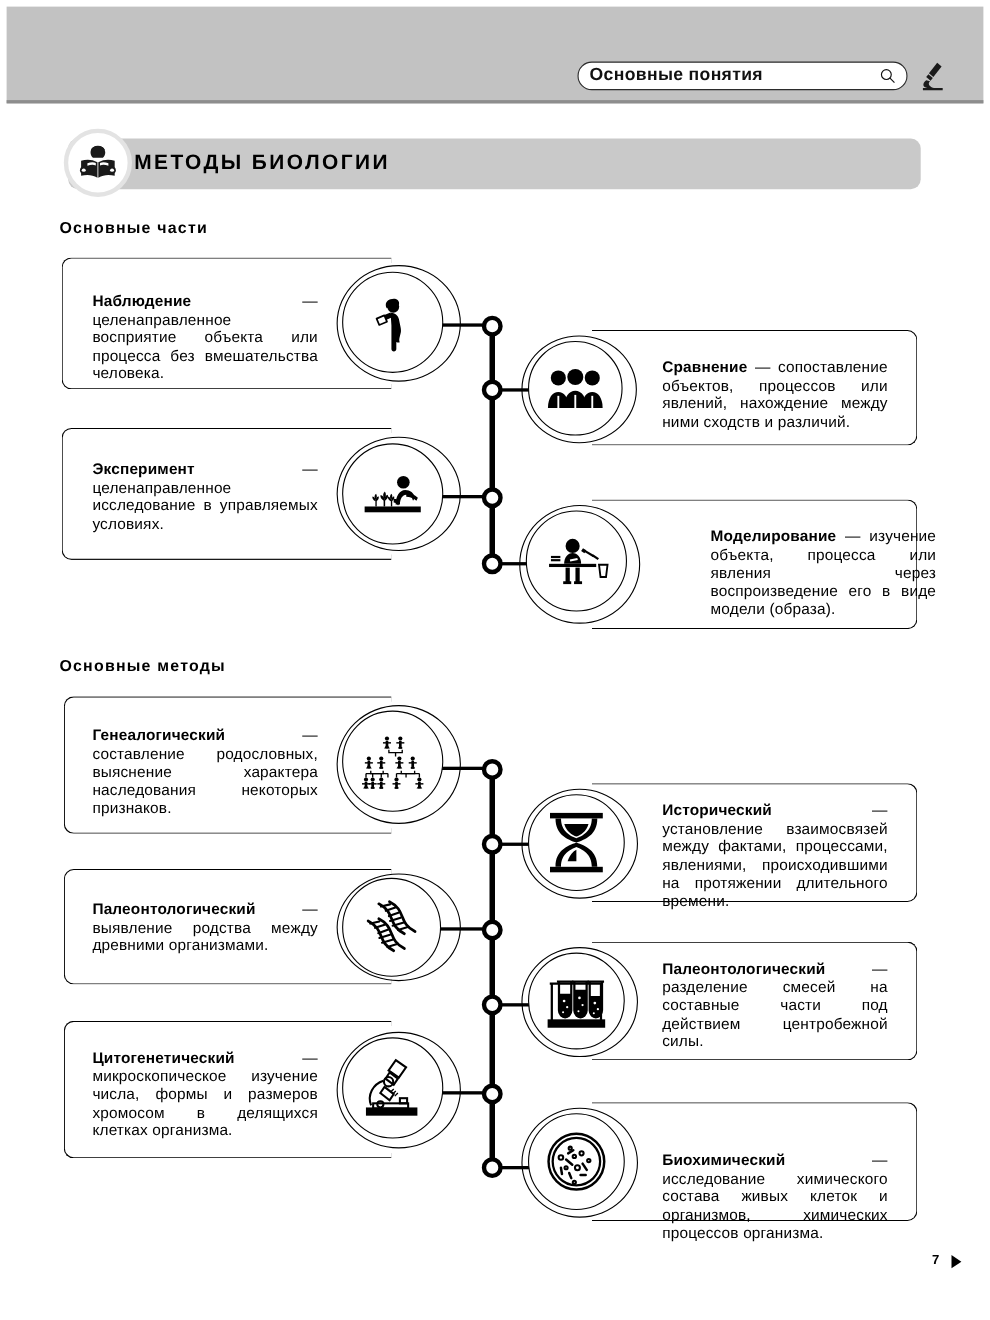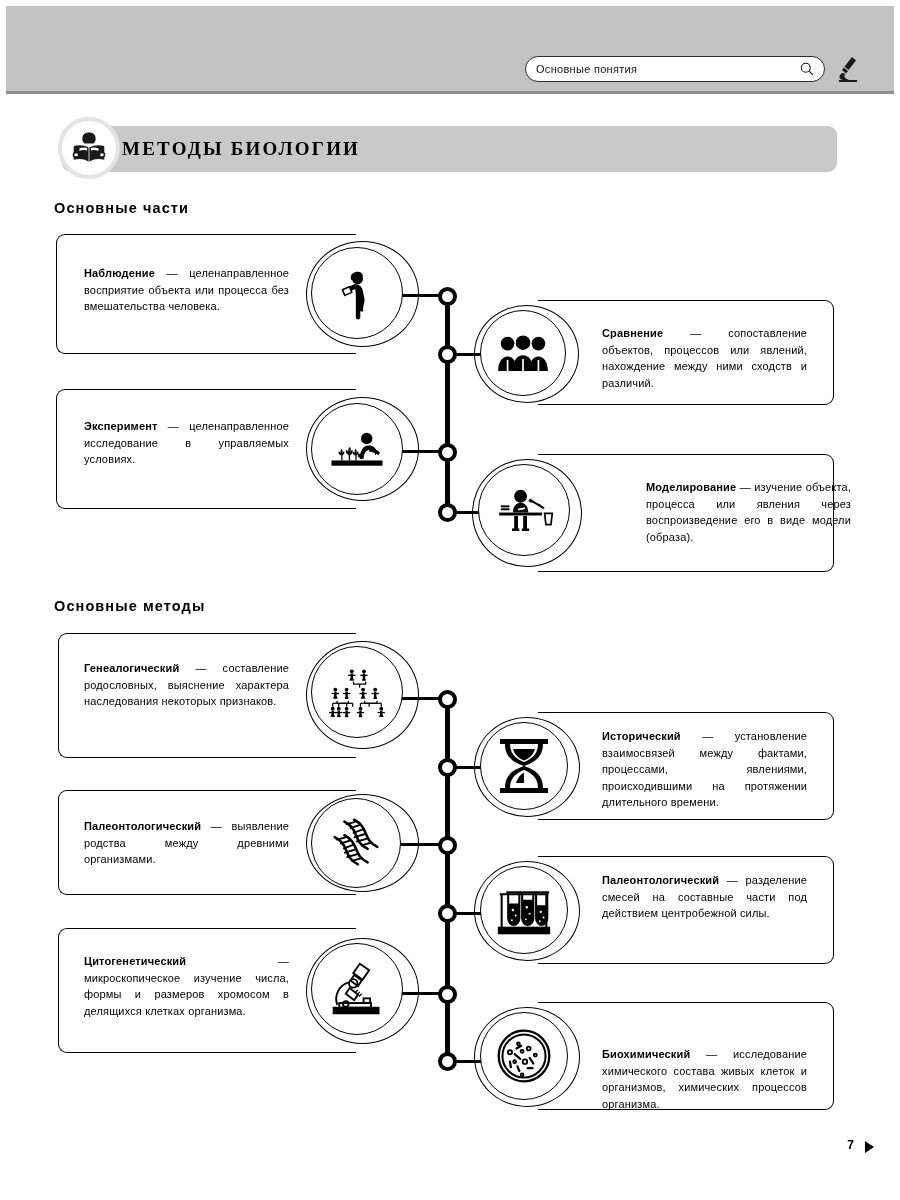--- a/index.html
+++ b/index.html
@@ -25,24 +25,25 @@
     right:69px; top:50px;
     width:300px; height:26px;
     background:#ffffff;
     border:1.5px solid #2b2b2b;
     border-radius:13px;
     display:flex; align-items:center;
     padding:0 10px;
   }
   #search-text {
     flex:1;
-    font-size:11px;
+    font-size:16px;
     letter-spacing:0.3px;
     color:#111;
     white-space:nowrap;
+    font-weight:bold;
   }
   .search-glyph { width:14px; height:14px; flex:0 0 auto; }
   #microscope-top {
     position:absolute; right:33px; top:48px;
     width:26px; height:30px;
   }
 
   
   #banner {
     position:absolute;
@@ -50,21 +51,20 @@
     width:775px; height:46px;
     background:#c9c9c9;
     border-radius:9px;
   }
   #banner-title {
     position:absolute;
     left:60px; top:0; height:46px;
     display:flex; align-items:center;
     font-size:19px; font-weight:bold;
     letter-spacing:2.2px;
-    font-family:Liberation Serif, serif;
   }
   #banner-icon {
     position:absolute;
     left:-4px; top:-9px;
     width:62px; height:62px;
     border-radius:50%;
     background:#ffffff;
     border:4px solid #e3e3e3;
     display:flex; align-items:center; justify-content:center;
   }
@@ -82,21 +82,21 @@
   .card {
     position:absolute;
     border:1.7px solid #000;
     background:#fff;
   }
   .card-left  { border-radius:9px 0 0 9px; border-right:none; }
   .card-right { border-radius:0 9px 9px 0; border-left:none; }
 
   .card-text {
     position:absolute;
-    font-size:11px;
+    font-size:14px;
     line-height:16.5px;
     text-align:justify;
     text-align-last:left;
     letter-spacing:0.15px;
     color:#000;
   }
   .card-text b { font-weight:bold; }
 
   
   .medallion {

